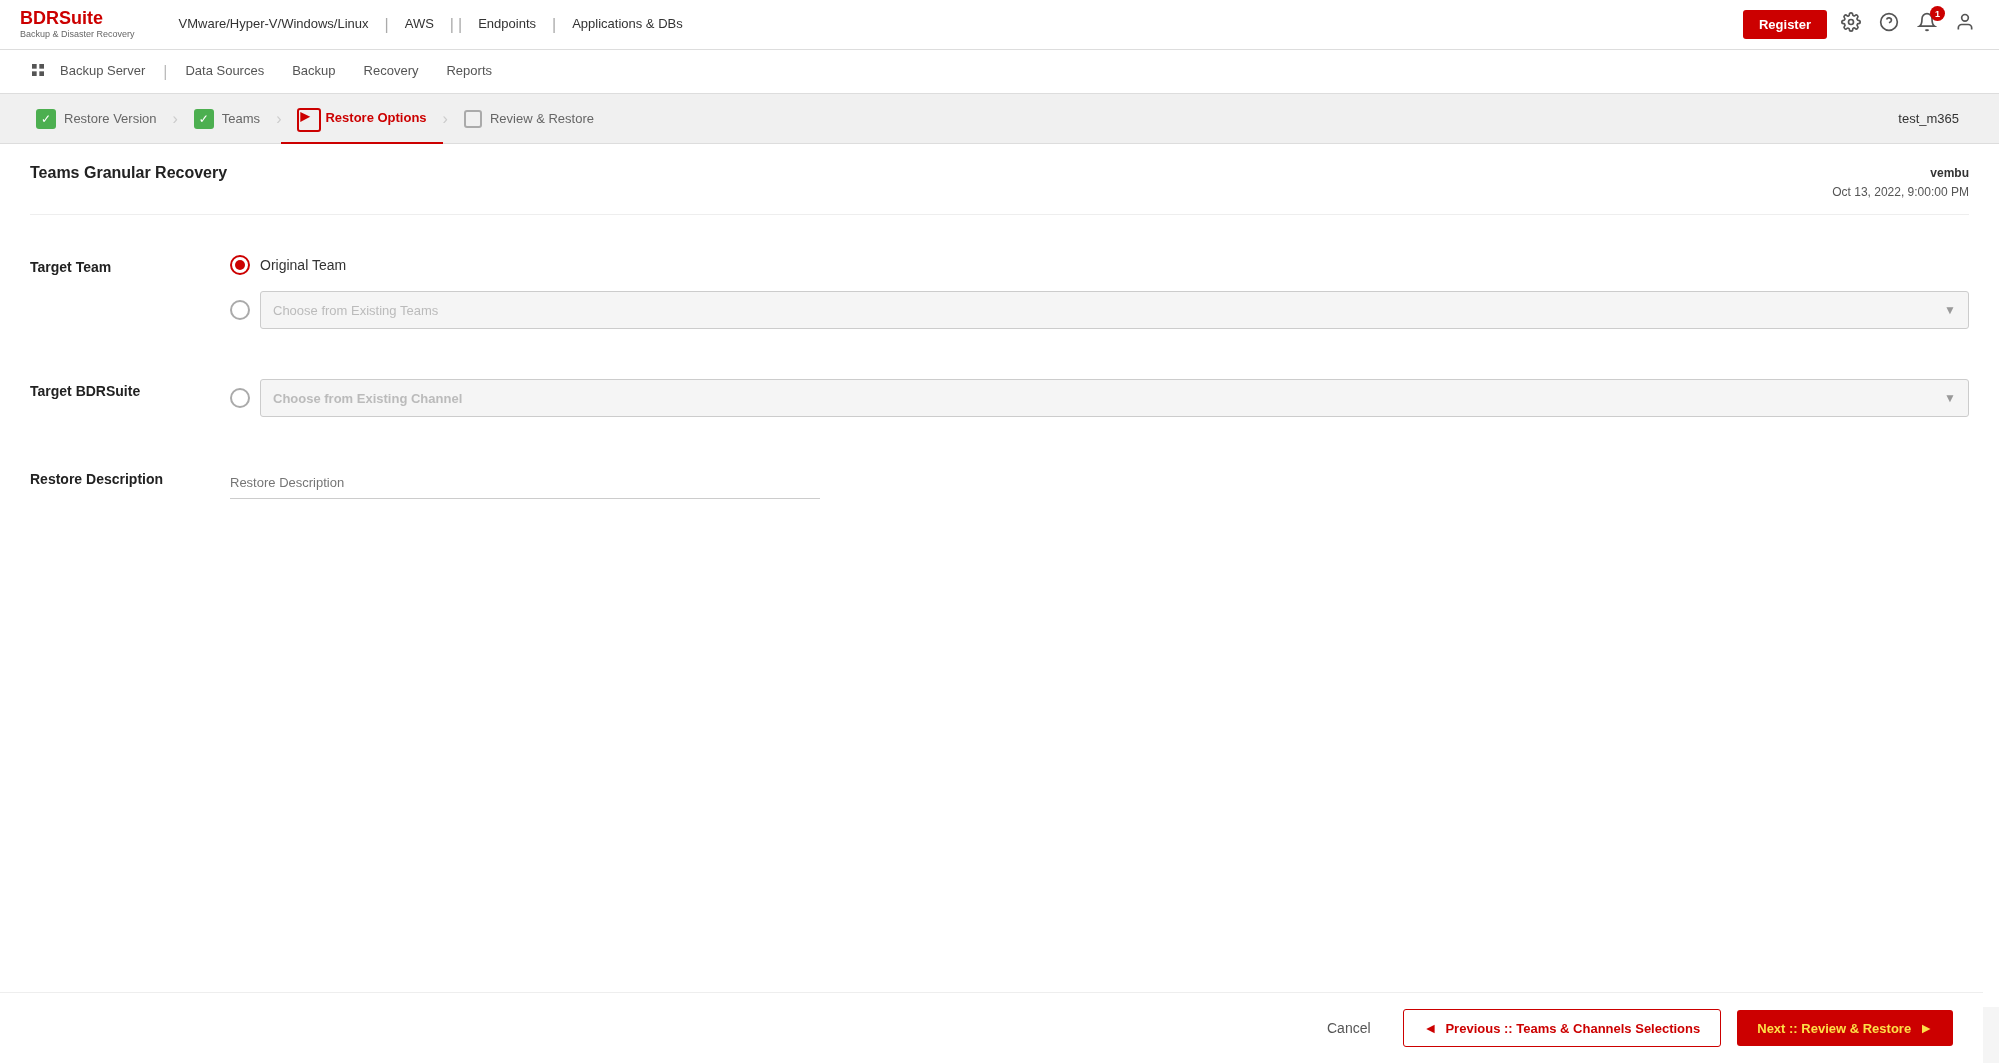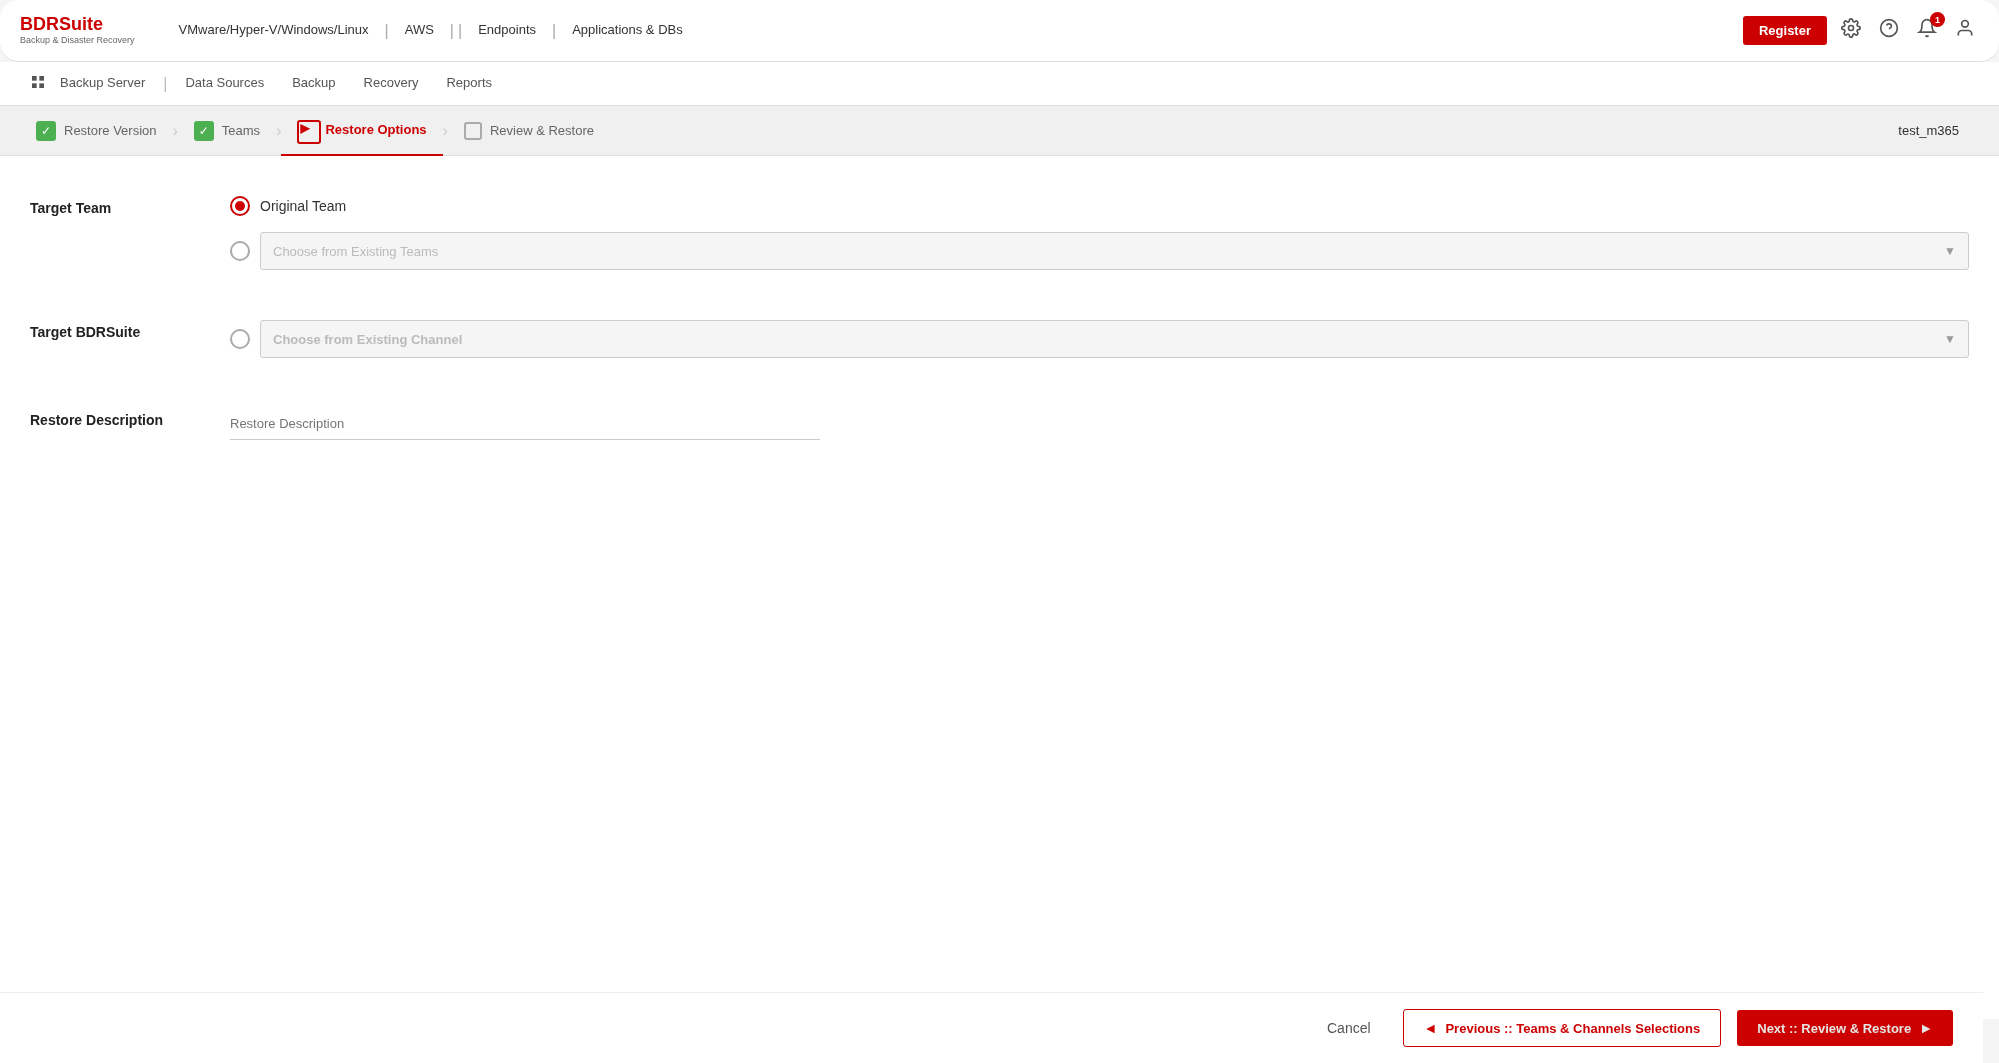--- a/index.html
+++ b/index.html
@@ -5,22 +5,21 @@
     * { box-sizing: border-box; margin: 0; padding: 0; }
     body { font-family: Arial, sans-serif; background: #f5f5f5; color: #333; font-size: 14px; min-width: 1200px; }
 
     
     .top-nav {
       background: #fff;
       border-bottom: 1px solid #ddd;
       display: flex;
       align-items: center;
       padding: 4px 20px;
-      height: 62px;
-      border-radius: 19px;
+      height: 50px;
     }
     .logo-area {
       display: flex;
       flex-direction: column;
       margin-right: 30px;
     }
     .logo-bdr {
       font-size: 18px;
       font-weight: bold;
       color: #c00;
@@ -346,21 +345,21 @@
       font-size: 13px;
       cursor: pointer;
       display: flex;
       align-items: center;
       gap: 8px;
       font-weight: bold;
     }
     .next-btn {
       background: #c00;
       border: none;
-      color: #e5e5e5;
+      color: #fde047;
       padding: 10px 20px;
       border-radius: 3px;
       font-size: 13px;
       cursor: pointer;
       display: flex;
       align-items: center;
       gap: 8px;
       font-weight: bold;
     }
     .btn-arrow {
@@ -470,20 +469,27 @@
       <span>Review &amp; Restore</span>
     </div>
   </div>
 
   <div class="stepper-right">
     <span>test_m365</span>
   </div>
 </div>
 
 <div class="main-content">
+  <div class="page-header">
+    <span class="page-title">Teams Granular Recovery</span>
+    <div class="page-meta">
+      <div class="username">vembu</div>
+      <div>Oct 13, 2022, 9:00:00 PM</div>
+    </div>
+  </div>
 
   <div class="form-section">
 
     <div class="form-row">
       <div class="form-label">Target Team</div>
       <div class="form-controls">
 
         <div class="radio-option">
           <div class="radio-custom selected"></div>
           <span>Original Team</span>

